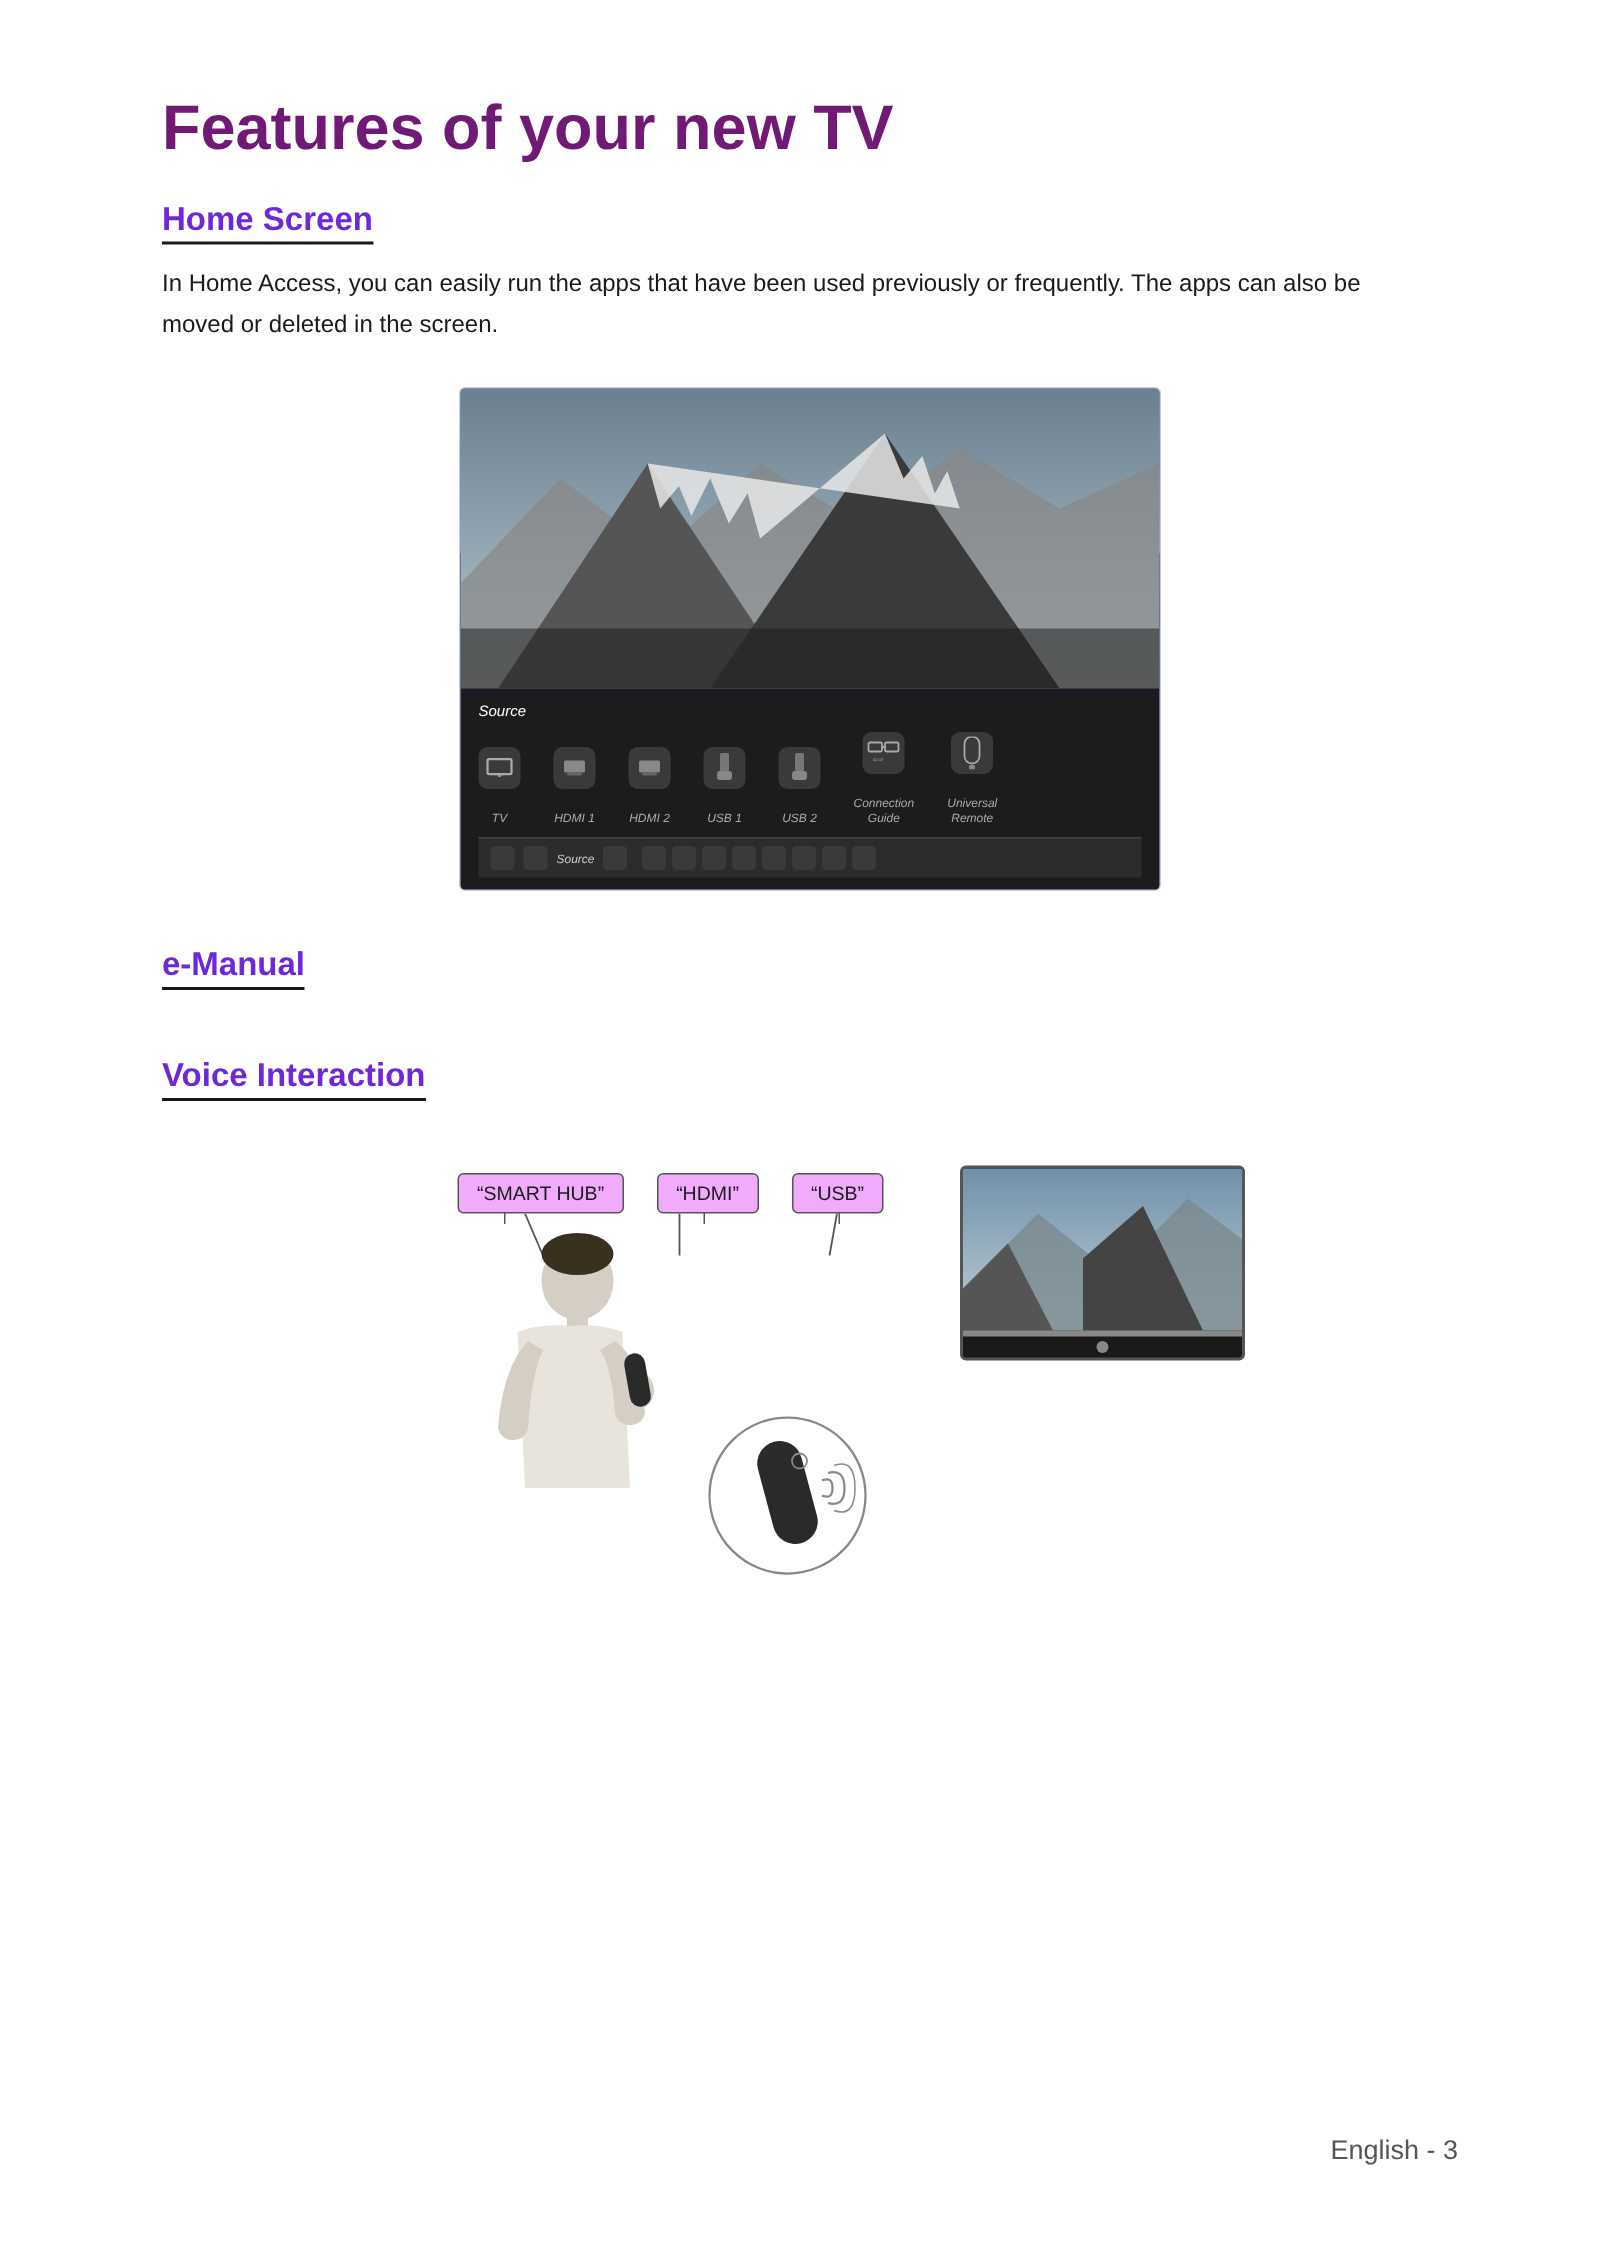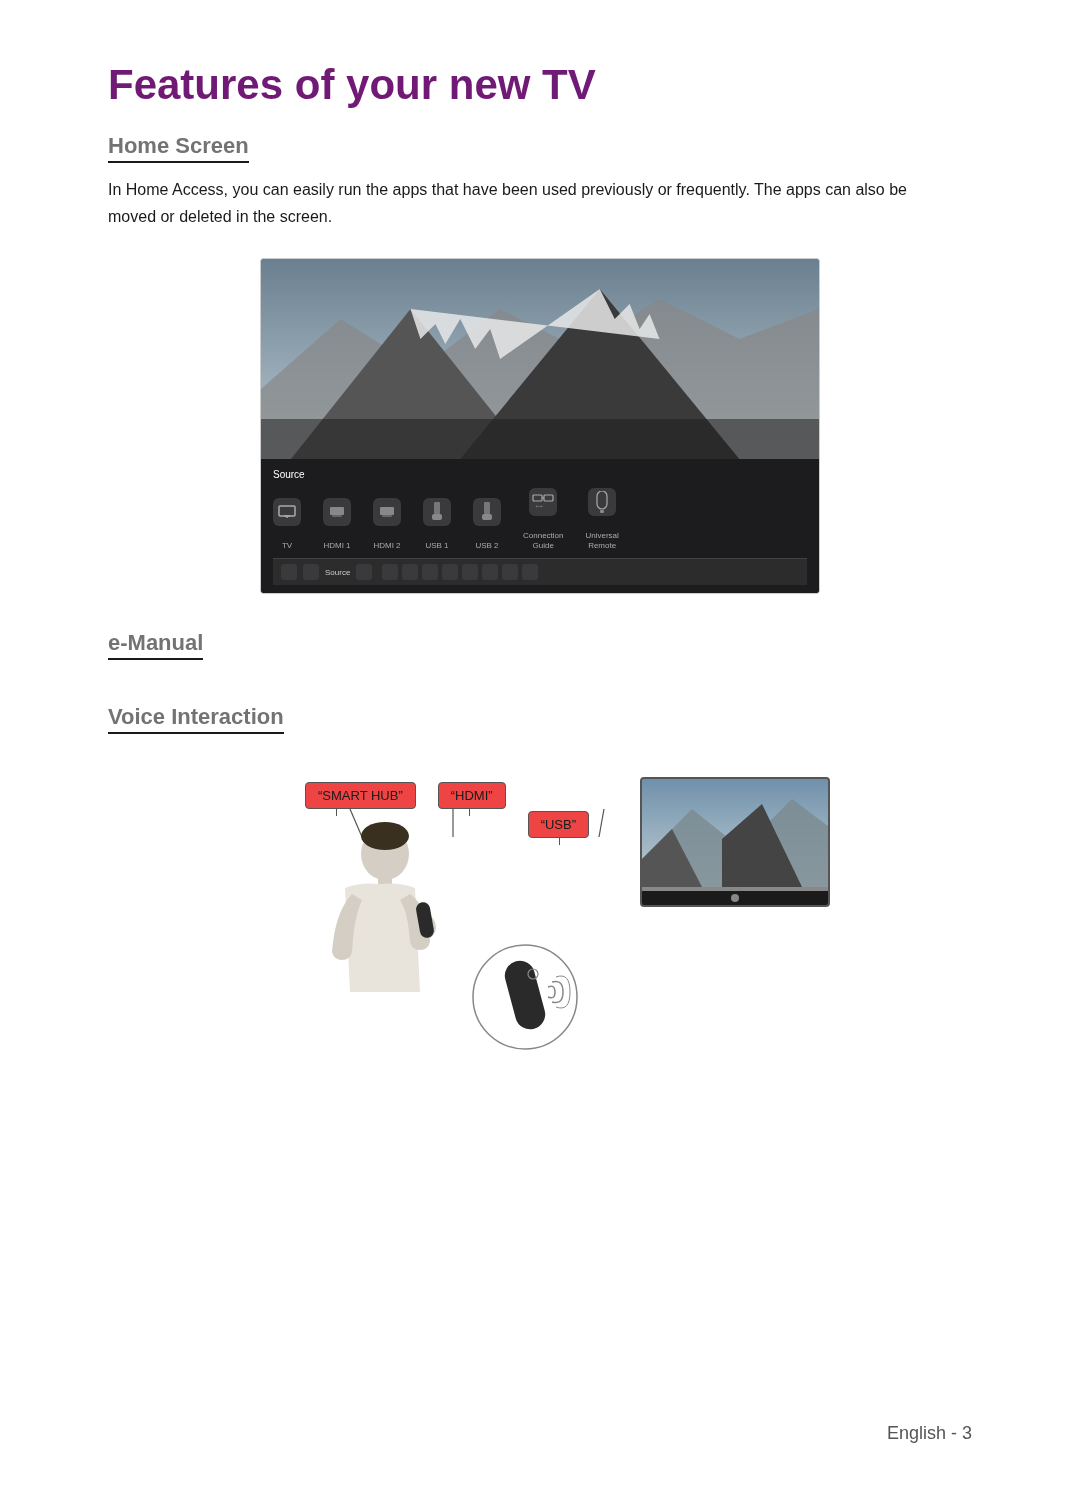--- a/index.html
+++ b/index.html
@@ -21,42 +21,43 @@
       line-height: 1.2;
     }
 
     .section {
       margin-bottom: 36px;
     }
 
     .section-heading {
       font-size: 22px;
       font-weight: 700;
-      color: #737373;
+      color: #6d28d9;
       border-bottom: 2px solid #1a1a1a;
       display: inline-block;
       margin-bottom: 14px;
       padding-bottom: 2px;
     }
 
     .section-text {
       font-size: 16px;
       line-height: 1.65;
       color: #1a1a1a;
       max-width: 820px;
     }
 
     
     .tv-screen-container {
       margin: 28px auto 36px auto;
-      width: 560px;
+      width: 468px;
       border: 1px solid #ccc;
       border-radius: 4px;
       overflow: hidden;
       background: #1d4ed8;
+      font-style: italic;
     }
 
     .tv-mountain-image {
       width: 100%;
       height: 200px;
       background: linear-gradient(180deg, #8aa0b0 0%, #6e8898 20%, #b0bcc5 40%, #d0d0d0 55%, #3a3a3a 55%, #2a2a2a 70%, #1a1a1a 100%);
       position: relative;
       overflow: hidden;
     }
 
@@ -143,21 +144,21 @@
       align-items: flex-start;
       justify-content: flex-start;
     }
 
     .speech-bubble {
       border: 1px solid #555;
       border-radius: 4px;
       padding: 5px 12px;
       font-size: 13px;
       color: #1a1a1a;
-      background: #ef4444;
+      background: #f0abfc;
       position: relative;
     }
 
     .speech-bubble::after {
       content: '';
       position: absolute;
       bottom: -8px;
       left: 30px;
       width: 1px;
       height: 8px;
@@ -355,21 +356,21 @@
         <svg width="40" height="30" viewBox="0 0 40 30">
           <line x1="10" y1="0" x2="22" y2="28" stroke="#555" stroke-width="1.2"></line>
         </svg>
       </div>
       <div style="display:flex;flex-direction:column;align-items:flex-start;">
         <div class="speech-bubble">“HDMI”</div>
         <svg width="30" height="30" viewBox="0 0 30 30">
           <line x1="15" y1="0" x2="15" y2="28" stroke="#555" stroke-width="1.2"></line>
         </svg>
       </div>
-      <div style="display:flex;flex-direction:row;align-items:center;">
+      <div style="display:flex;flex-direction:column;align-items:center;">
         <div class="speech-bubble">“USB”</div>
         <svg width="30" height="30" viewBox="0 0 30 30">
           <line x1="15" y1="0" x2="10" y2="28" stroke="#555" stroke-width="1.2"></line>
         </svg>
       </div>
     </div>
 
     <svg width="180" height="250" viewBox="0 0 180 250" style="position:absolute; bottom:10px; left:40px;">
 
       <ellipse cx="95" cy="42" rx="24" ry="26" fill="#d4cec4"></ellipse>

